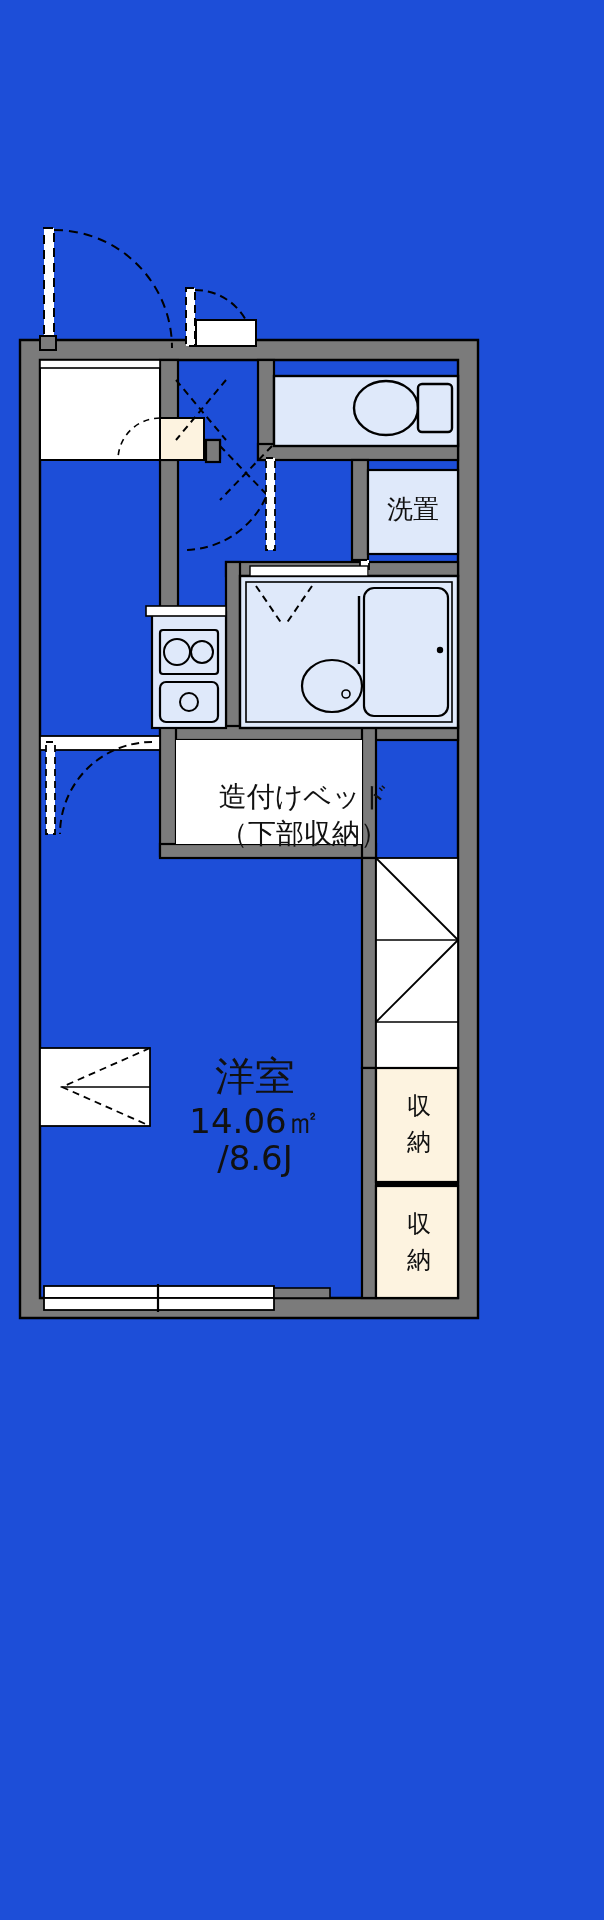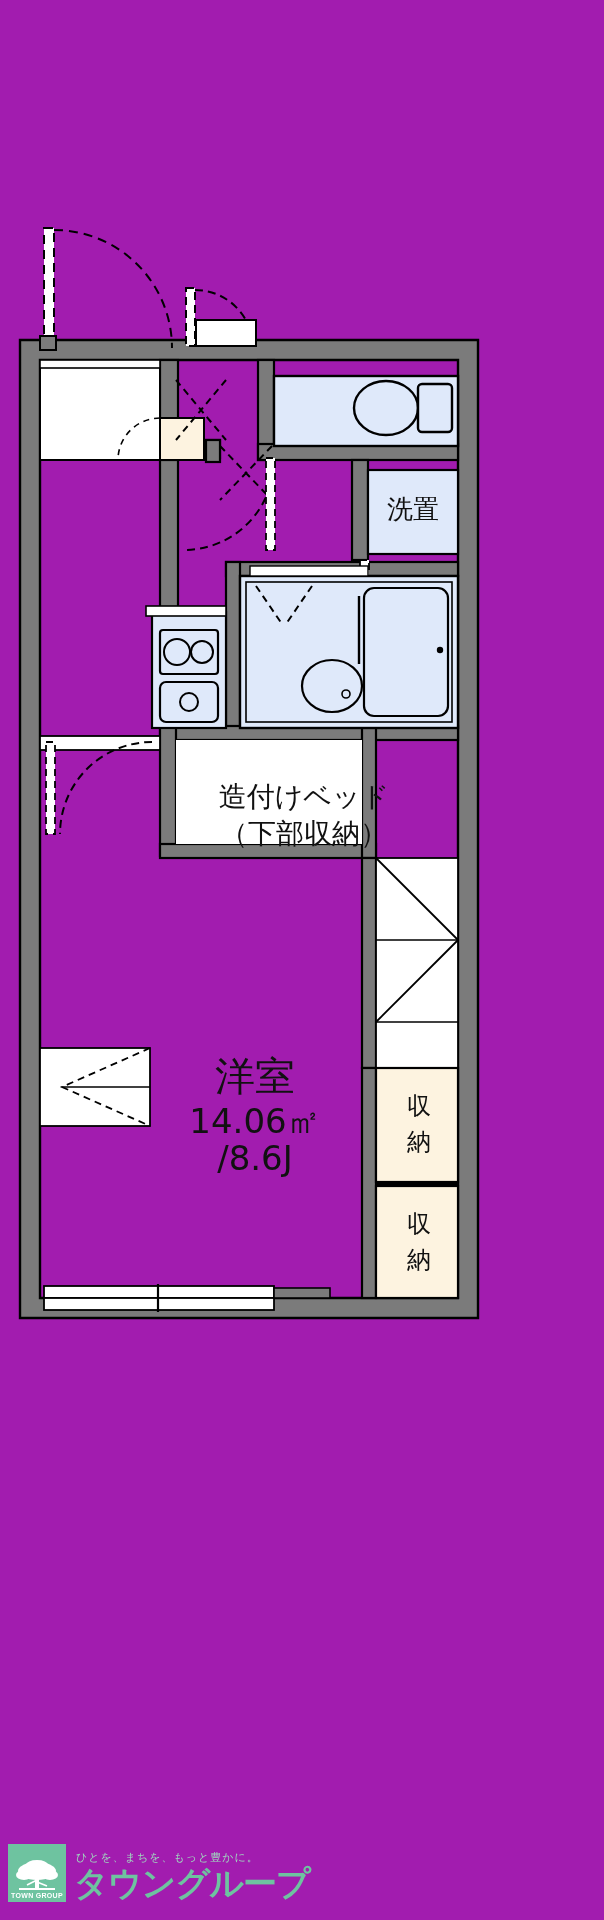--- a/index.html
+++ b/index.html
@@ -12,21 +12,21 @@
     height: 1920px;
     font-family: "Liberation Sans", sans-serif;
     position: relative;
     overflow: hidden;
   }
   #floorplan-root {
     position: absolute;
     left: 0; top: 0;
     width: 604px;
     height: 1920px;
-    background: #a21caf;
+    background: #1d4ed8;
   }
   svg.plan {
     display: block;
     width: 604px;
     height: 1920px;
   }
   .jp-label {
     font-family: "DejaVu Sans", "Liberation Sans", sans-serif;
   }
   #logo-area {
@@ -247,30 +247,14 @@
 
     <g>
       <rect x="44" y="1286" width="230" height="12" fill="#ffffff" stroke="#000" stroke-width="1.8"></rect>
       <rect x="44" y="1298" width="230" height="12" fill="#ffffff" stroke="#000" stroke-width="1.8"></rect>
       <line x1="158" y1="1284" x2="158" y2="1312" stroke="#000" stroke-width="2.2"></line>
       <rect x="274" y="1288" width="56" height="10" fill="#7b7b7b" stroke="#000" stroke-width="1.6"></rect>
     </g>
 
   </svg>
 
-  <div id="logo-area">
-    <div class="logo-mark">
-      <svg class="tree" width="44" height="34" viewBox="0 0 44 34">
-        <ellipse cx="22" cy="13" rx="19" ry="9" fill="#ffffff"></ellipse>
-        <ellipse cx="9" cy="17" rx="8" ry="5" fill="#ffffff"></ellipse>
-        <ellipse cx="35" cy="17" rx="8" ry="5" fill="#ffffff"></ellipse>
-        <ellipse cx="22" cy="7" rx="11" ry="5" fill="#ffffff"></ellipse>
-        <path d="M20 16 L20 30 L24 30 L24 16 Z" fill="#ffffff"></path>
-        <path d="M22 22 L12 27 M22 24 L32 28" stroke="#ffffff" stroke-width="1.6" fill="none"></path>
-        <rect x="4" y="30" width="36" height="2" fill="#ffffff"></rect>
-      </svg>
-      <span class="town-group-small">TOWN GROUP</span>
-    </div>
-    <div class="logo-tagline">ひとを、まちを、もっと豊かに。</div>
-    <div class="logo-wordmark">タウングループ</div>
-  </div>
 
 </div>
 
 </body></html>

